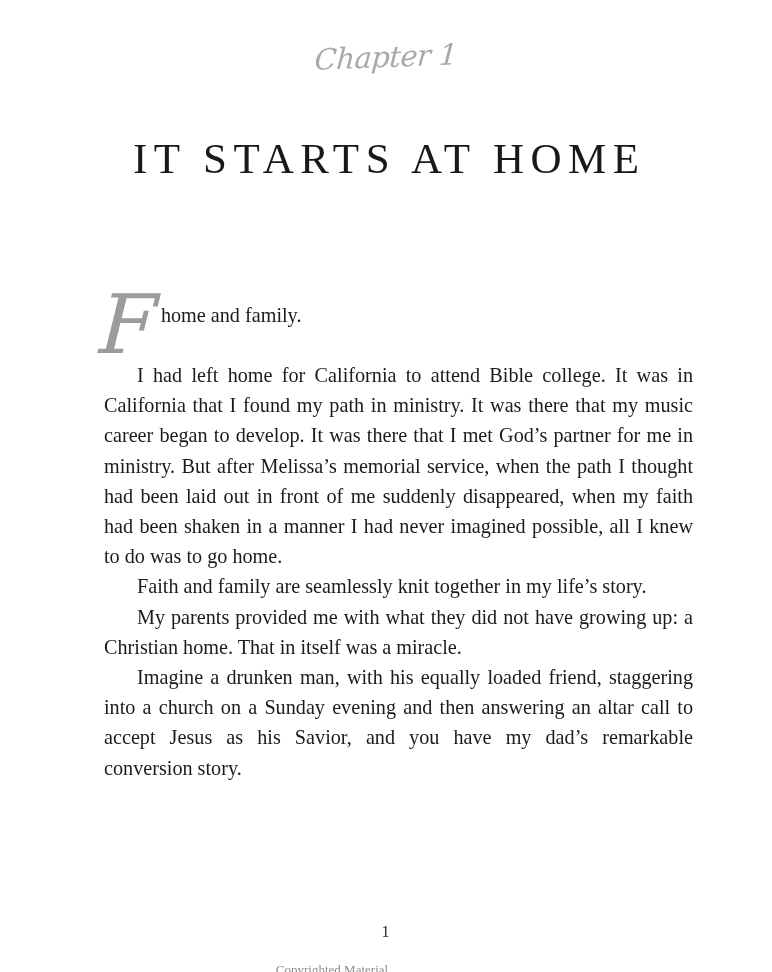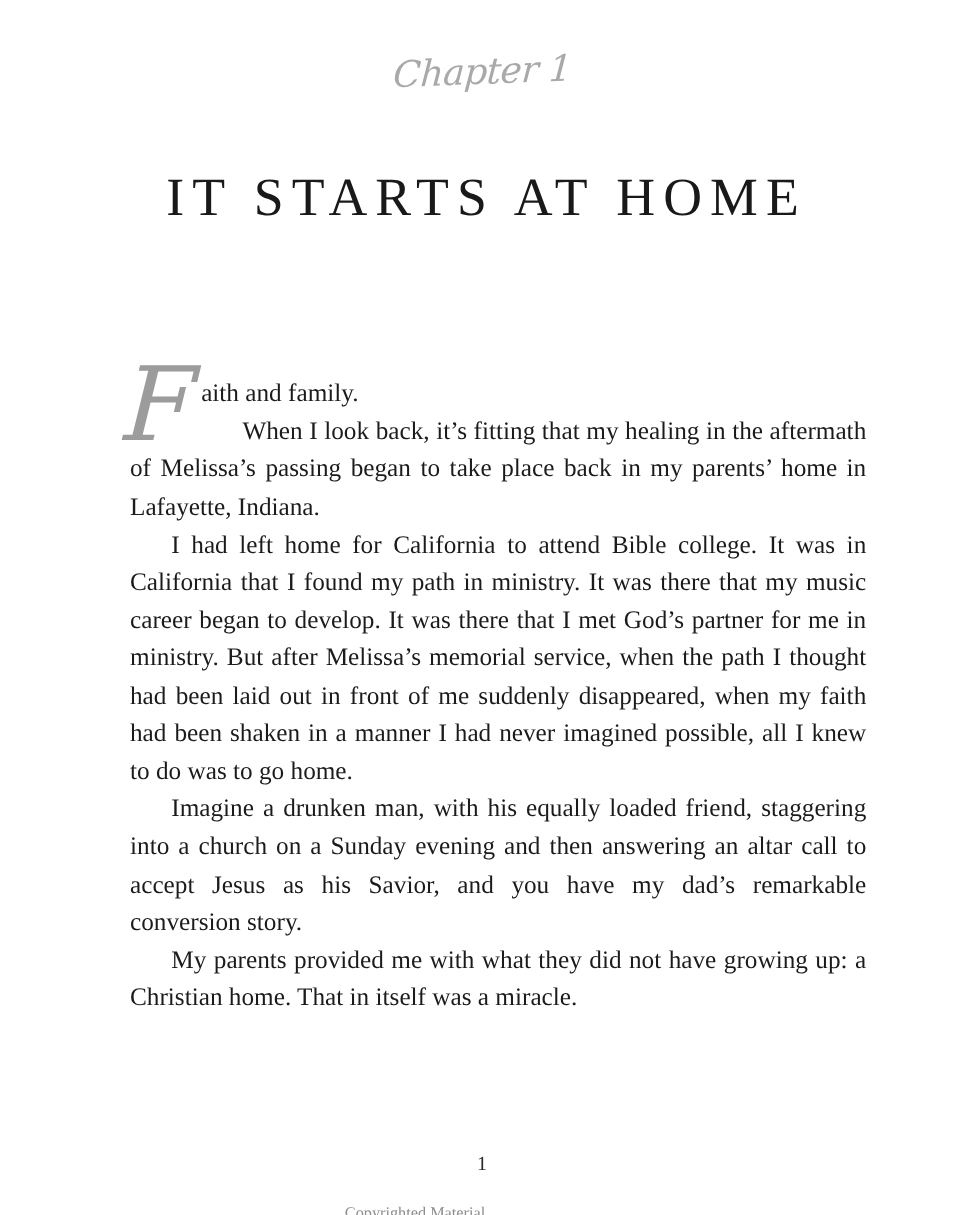--- a/index.html
+++ b/index.html
@@ -144,30 +144,30 @@
 
 <div class="page">
 
   <div class="chapter-eyebrow">Chapter 1</div>
 
   <h1 class="chapter-title">IT STARTS AT HOME</h1>
 
   <div class="textblock">
 
     <p class="para first">
-      <span class="dropcap">F</span><span>aith and family.</span>
-      <span class="tail">When I look back, it’s fitting that my healing in the aftermath of Melissa’s passing began to take place back in my parents’ home in Lafayette, Indiana.</span>
+      <span class="dropcap">F</span><span>home and family.</span>
     </p>
 
     <p class="para">I had left home for California to attend Bible college. It was in California that I found my path in ministry. It was there that my music career began to develop. It was there that I met God’s partner for me in ministry. But after Melissa’s memorial service, when the path I thought had been laid out in front of me suddenly disappeared, when my faith had been shaken in a manner I had never imagined possible, all I knew to do was to go home.</p>
 
+    <p class="para">Faith and family are seamlessly knit together in my life’s story.</p>
+
+    <p class="para">My parents provided me with what they did not have growing up: a Christian home. That in itself was a miracle.</p>
 
     <p class="para">Imagine a drunken man, with his equally loaded friend, staggering into a church on a Sunday evening and then answering an altar call to accept Jesus as his Savior, and you have my dad’s remarkable conversion story.</p>
-
-    <p class="para">My parents provided me with what they did not have growing up: a Christian home. That in itself was a miracle.</p>
 
 
   </div>
 
   <div class="folio">1</div>
 
   <div class="footer-clip">
     <span class="footer-text">Copyrighted Material</span>
   </div>
 

